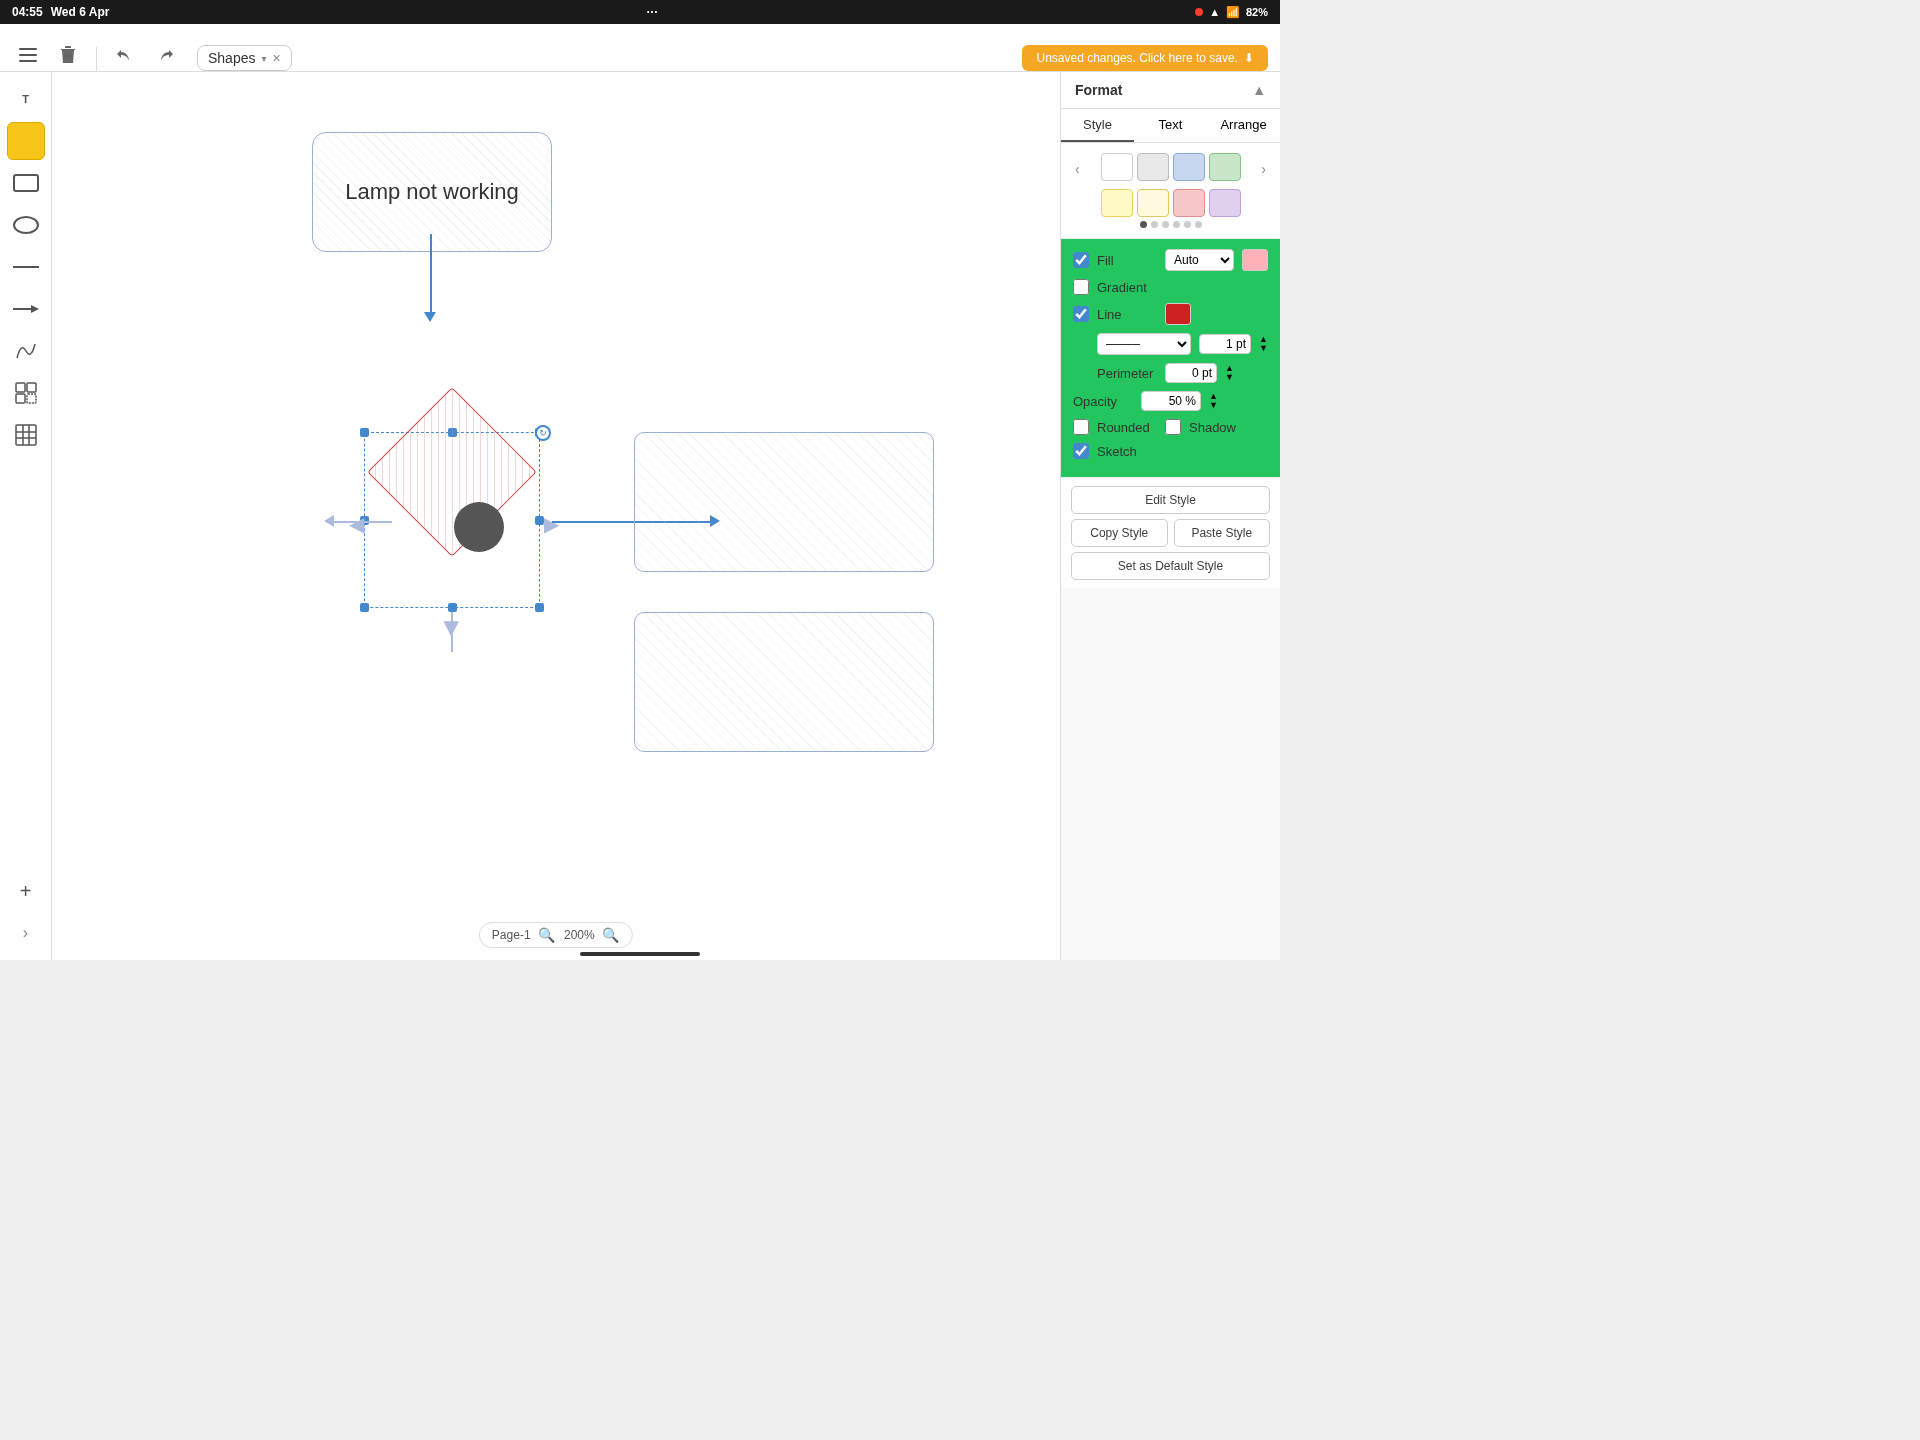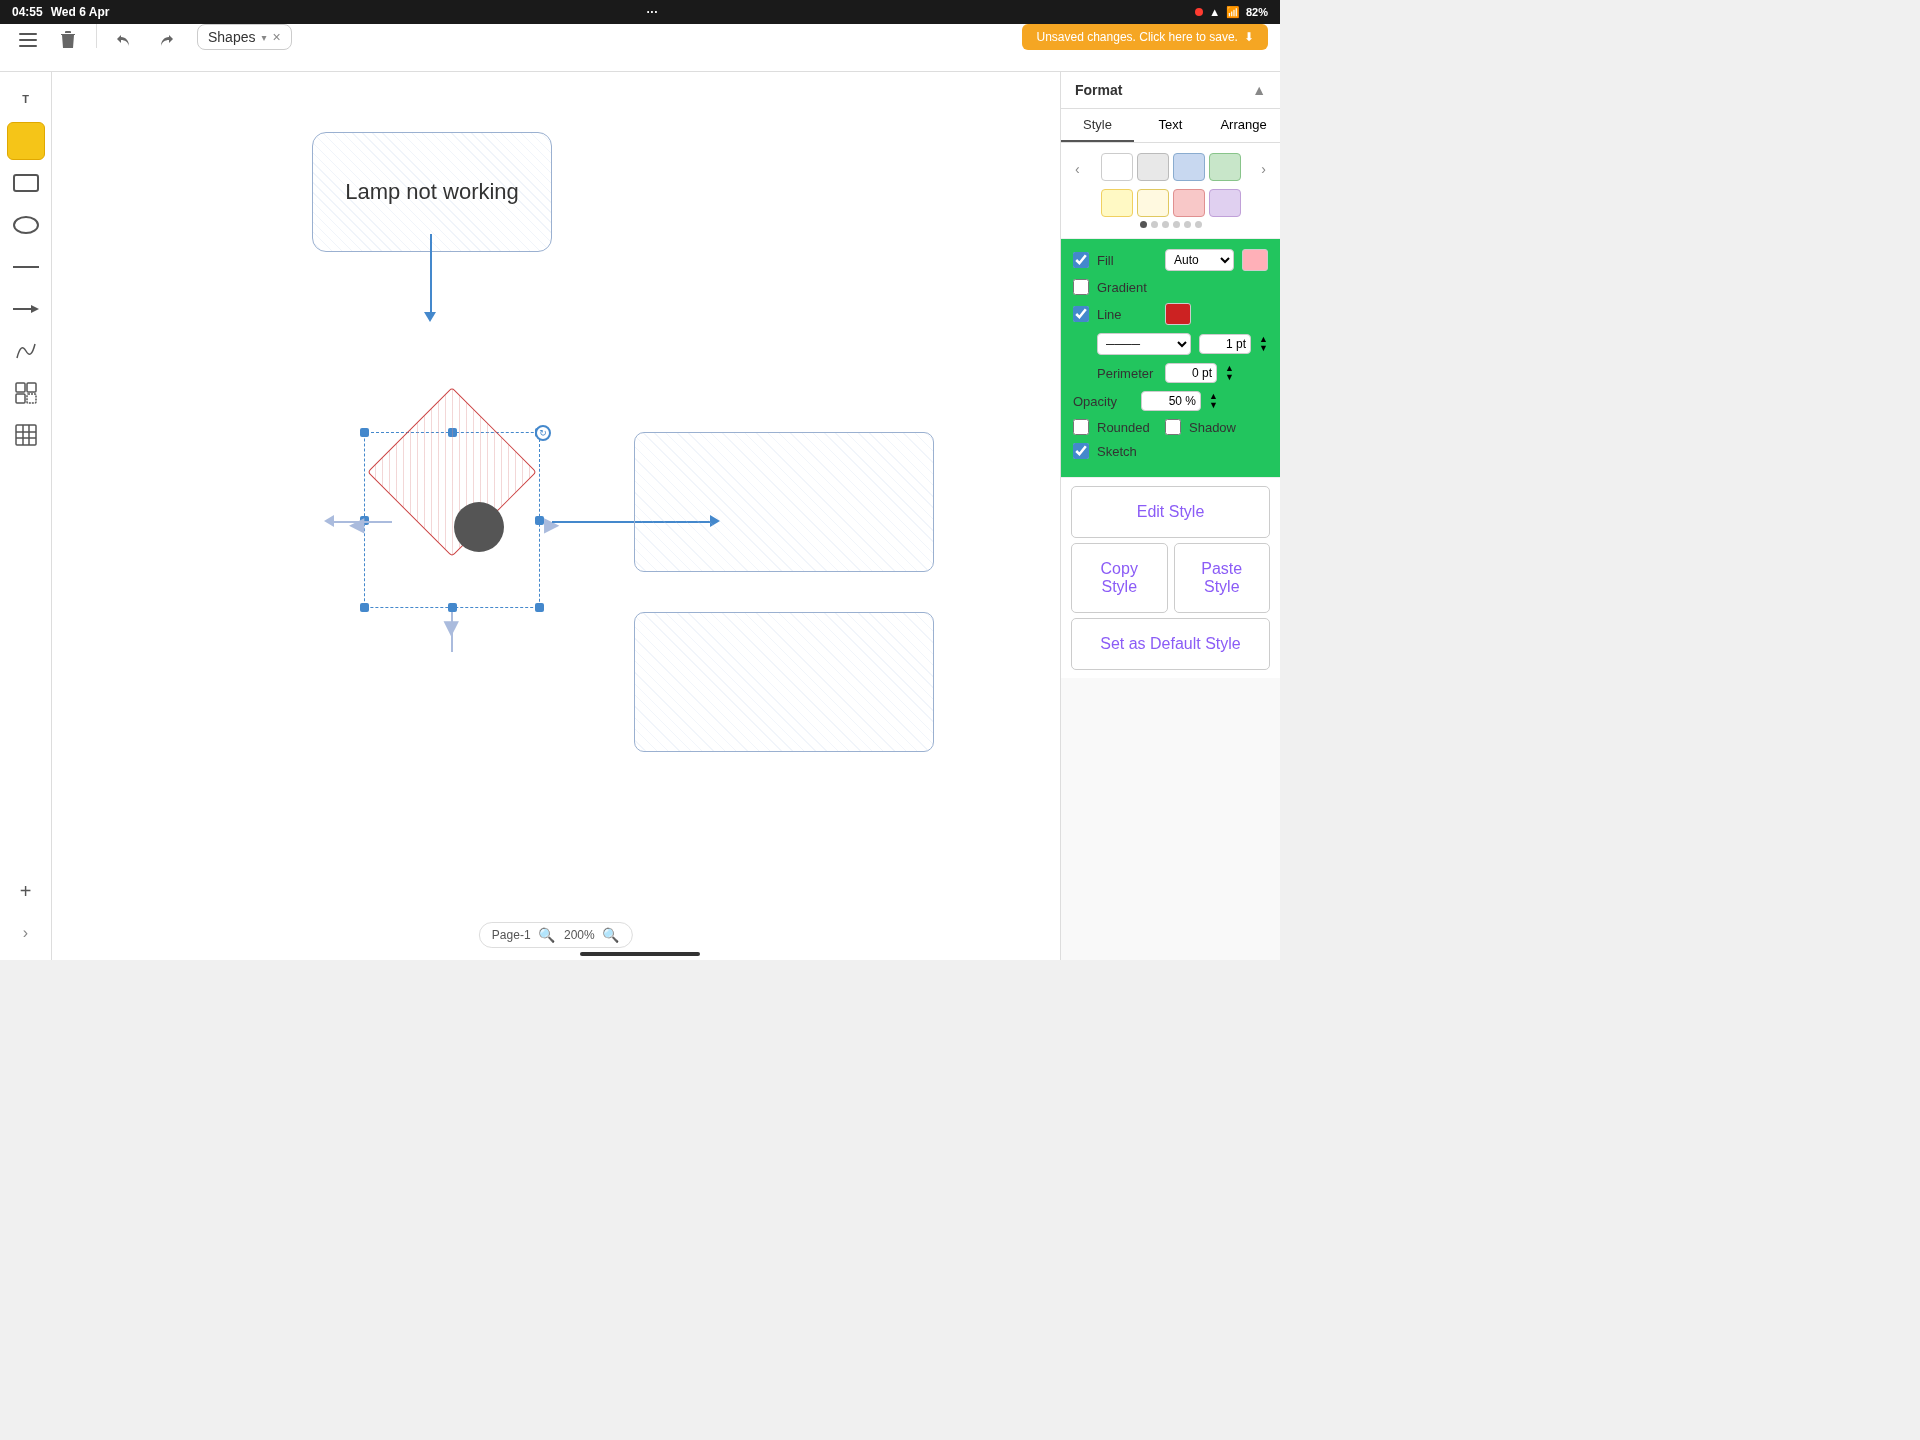--- a/index.html
+++ b/index.html
@@ -11,21 +11,21 @@
       justify-content: space-between; padding: 0 12px; color: white; font-size: 12px; font-weight: 600;
     }
     #status-bar .left { display: flex; gap: 8px; align-items: center; }
     #status-bar .center { display: flex; gap: 4px; align-items: center; }
     #status-bar .right { display: flex; gap: 6px; align-items: center; font-size: 11px; }
     .status-dot { width: 8px; height: 8px; background: #ff3b30; border-radius: 50%; }
 
     
     #toolbar {
       width: 100%; height: 48px; background: white; border-bottom: 1px solid #ddd;
-      display: flex; align-items: flex-start; padding: 0 12px; gap: 8px;
+      display: flex; align-items: flex-end; padding: 0 12px; gap: 8px;
     }
     .toolbar-btn { width: 32px; height: 32px; border: none; background: transparent; cursor: pointer; border-radius: 6px; display: flex; align-items: center; justify-content: center; font-size: 16px; color: #555; }
     .toolbar-divider { width: 1px; height: 24px; background: #ddd; margin: 0 4px; }
     #filename-pill {
       display: flex; align-items: center; border: 1px solid #ccc; border-radius: 8px;
       padding: 4px 10px; gap: 6px; cursor: pointer; font-size: 14px; color: #333;
       margin-left: 8px; background: white;
     }
     .chevron-down { font-size: 10px; color: #888; }
     .close-x { font-size: 14px; color: #888; cursor: pointer; }
@@ -108,22 +108,22 @@
       background: white; cursor: pointer;
     }
     .spin-input {
       width: 52px; font-size: 12px; padding: 2px 4px; border: 1px solid #ccc; border-radius: 4px; text-align: right;
     }
     .option-indent { margin-left: 24px; }
 
     
     #action-buttons { padding: 8px 10px; background: white; border-top: 1px solid #eee; display: flex; flex-direction: column; gap: 5px; }
     .action-btn {
-      width: 100%; padding: 16px 10px; border: 1px solid #ccc; border-radius: 5px; background: white;
-      font-size: 16px; color: #8b5cf6; cursor: pointer; text-align: center; font-weight: 500;
+      width: 100%; padding: 6px 10px; border: 1px solid #ccc; border-radius: 5px; background: white;
+      font-size: 12px; color: #404040; cursor: pointer; text-align: center; font-weight: 500;
     }
     .action-btn-row { display: flex; gap: 6px; }
     .action-btn-row .action-btn { flex: 1; }
 
     
     #property-table { flex: 1; padding: 0; background: white; border-top: 1px solid #eee; }
     .prop-header-row { display: flex; background: #f5f5f5; border-bottom: 1px solid #ddd; }
     .prop-col { flex: 1; padding: 6px 10px; font-size: 12px; font-weight: 600; color: #555; }
     .prop-content { flex: 1; min-height: 60px; }
 

